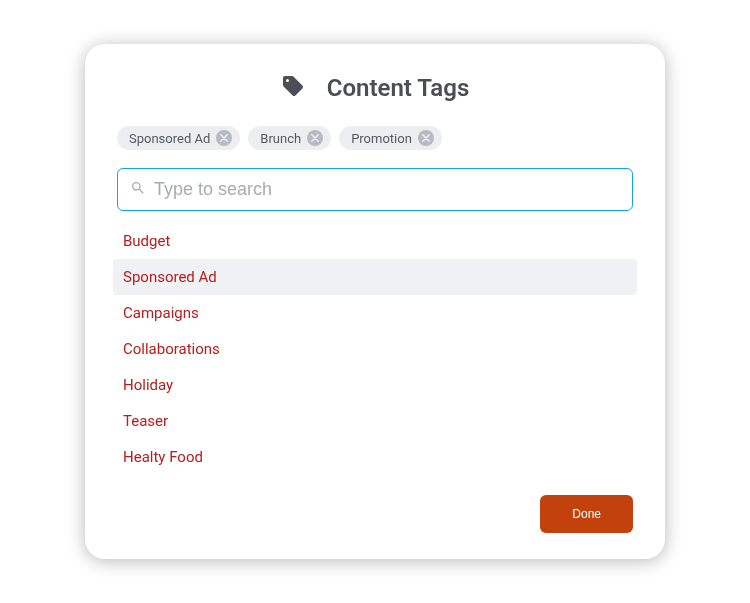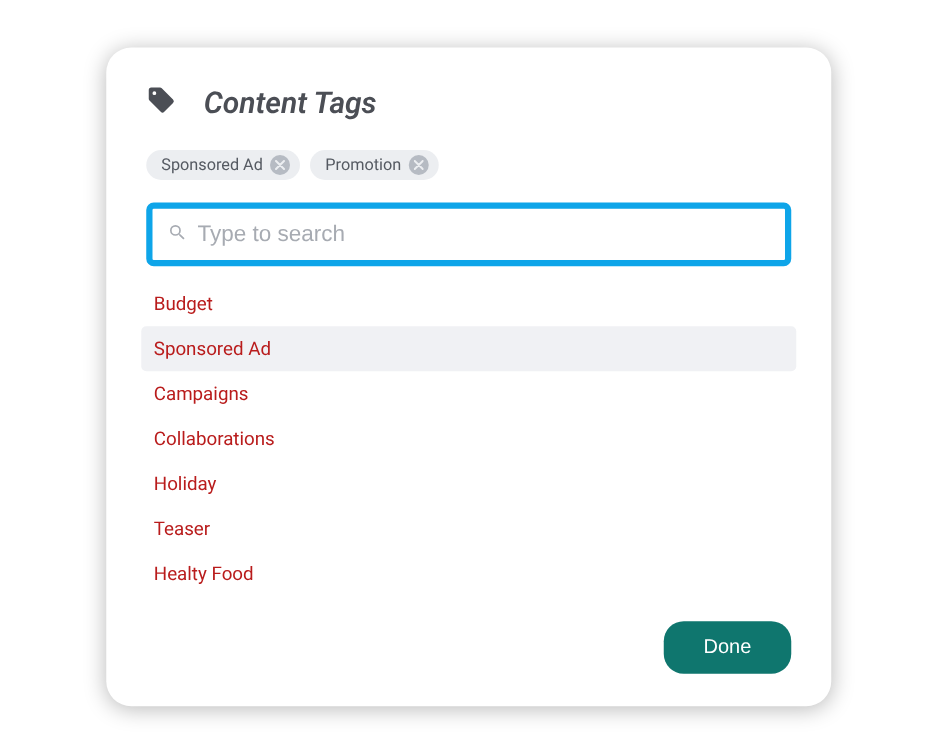--- a/index.html
+++ b/index.html
@@ -15,23 +15,23 @@
     .card {
       width: 580px;
       background: #fff;
       border-radius: 20px;
       box-shadow: 0 2px 18px rgba(0,0,0,0.28);
       padding: 30px 32px 26px 32px;
     }
     .header {
       display: flex;
       align-items: center;
+      justify-content: center;
       gap: 22px;
       margin-bottom: 24px;
-      font-style: italic;
     }
     .header svg { width: 24px; height: 24px; fill: #4b4e55; }
     .title {
       font-size: 24px;
       font-weight: 600;
       color: #4b4e55;
     }
     .chips {
       display: flex;
       flex-wrap: wrap;
@@ -55,21 +55,21 @@
       display: inline-flex;
       align-items: center;
       justify-content: center;
       cursor: pointer;
     }
     .chip-x svg { width: 8px; height: 8px; fill: #eceef1; }
     .search-wrap {
       display: flex;
       align-items: flex-end;
       gap: 8px;
-      border: 5px solid #0ea5e9;
+      border: 1px solid #0ea5e9;
       border-radius: 6px;
       padding: 10px 12px;
       margin-bottom: 12px;
     }
     .search-wrap svg { width: 16px; height: 16px; fill: #a7abb2; flex: none; }
     .search-input {
       border: none;
       outline: none;
       font-size: 18px;
       color: #4b4e55;
@@ -85,25 +85,25 @@
       border-radius: 4px;
       cursor: pointer;
     }
     .list-item.highlight { background: #f0f1f4; }
     .footer {
       display: flex;
       justify-content: flex-end;
       margin-top: 20px;
     }
     .done-btn {
-      background: #0f766e;
+      background: #c2410c;
       color: #fff;
       border: none;
-      border-radius: 16px;
-      font-size: 16px;
+      border-radius: 6px;
+      font-size: 12px;
       font-weight: 500;
       padding: 12px 32px;
       cursor: pointer;
     }
   </style>
 </head>
 <body>
 
 <div class="card">
   <div class="header">
@@ -111,20 +111,28 @@
       <svg viewBox="0 0 24 24">
           <path d="M21.41 11.58l-9-9C12.05 2.22 11.55 2 11 2H4a2 2 0 0 0-2 2v7c0 .55.22 1.05.59 1.42l9 9a2 2 0 0 0 2.82 0l7-7a2 2 0 0 0 0-2.84zM6.5 8A1.5 1.5 0 1 1 8 6.5 1.5 1.5 0 0 1 6.5 8z"></path>
         </svg>
     </span>
     <h2 class="title">Content Tags</h2>
   </div>
 
   <div class="chips">
     <span class="chip">
       <span>Sponsored Ad</span>
+      <span class="chip-x">
+        <svg viewBox="0 0 10 10">
+            <path d="M1 1l8 8M9 1l-8 8" stroke="#eceef1" stroke-width="2" stroke-linecap="round"></path>
+          </svg>
+      </span>
+    </span>
+    <span class="chip">
+      <span>Brunch</span>
       <span class="chip-x">
         <svg viewBox="0 0 10 10">
             <path d="M1 1l8 8M9 1l-8 8" stroke="#eceef1" stroke-width="2" stroke-linecap="round"></path>
           </svg>
       </span>
     </span>
     <span class="chip">
       <span>Promotion</span>
       <span class="chip-x">
         <svg viewBox="0 0 10 10">

